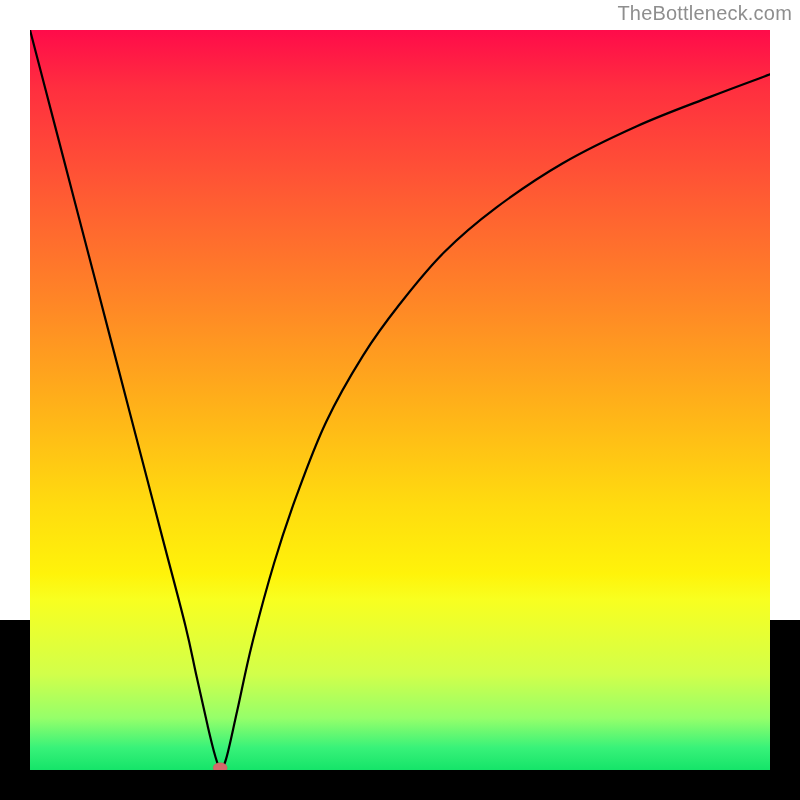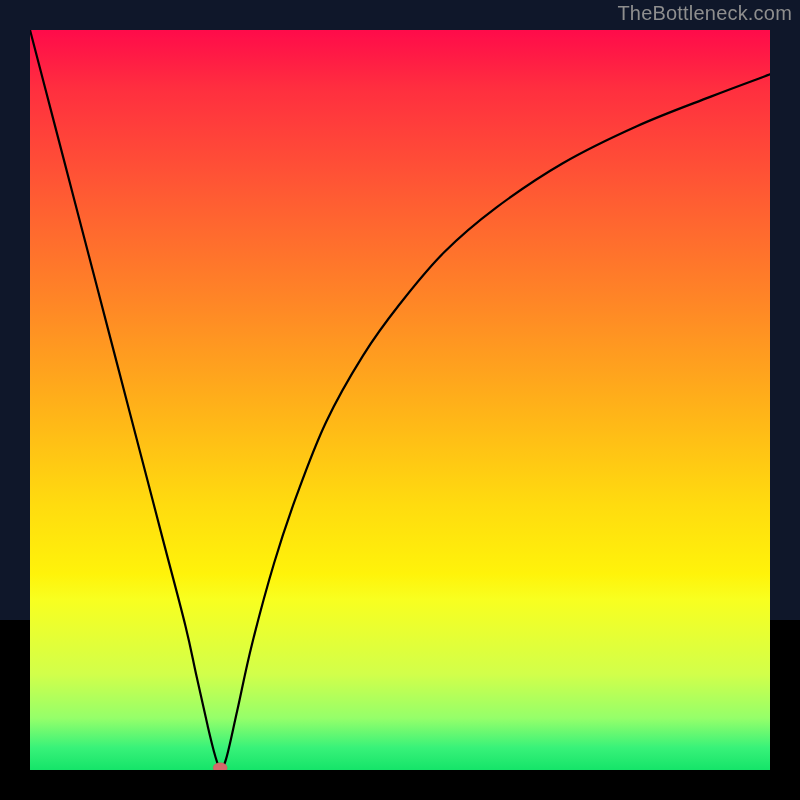--- a/index.html
+++ b/index.html
@@ -8,21 +8,21 @@
     width: 800px;
     height: 800px;
     overflow: hidden;
     background: #000;
     font-family: Arial, Helvetica, sans-serif;
   }
   .frame {
     position: relative;
     width: 800px;
     height: 620px;
-    background: #0f172a;
+    background: #ffffff;
   }
   .plot-area {
     position: absolute;
     left: 30px;
     top: 30px;
     width: 740px;
     height: 740px;
     overflow: hidden;
   }
   .gradient-bg {

